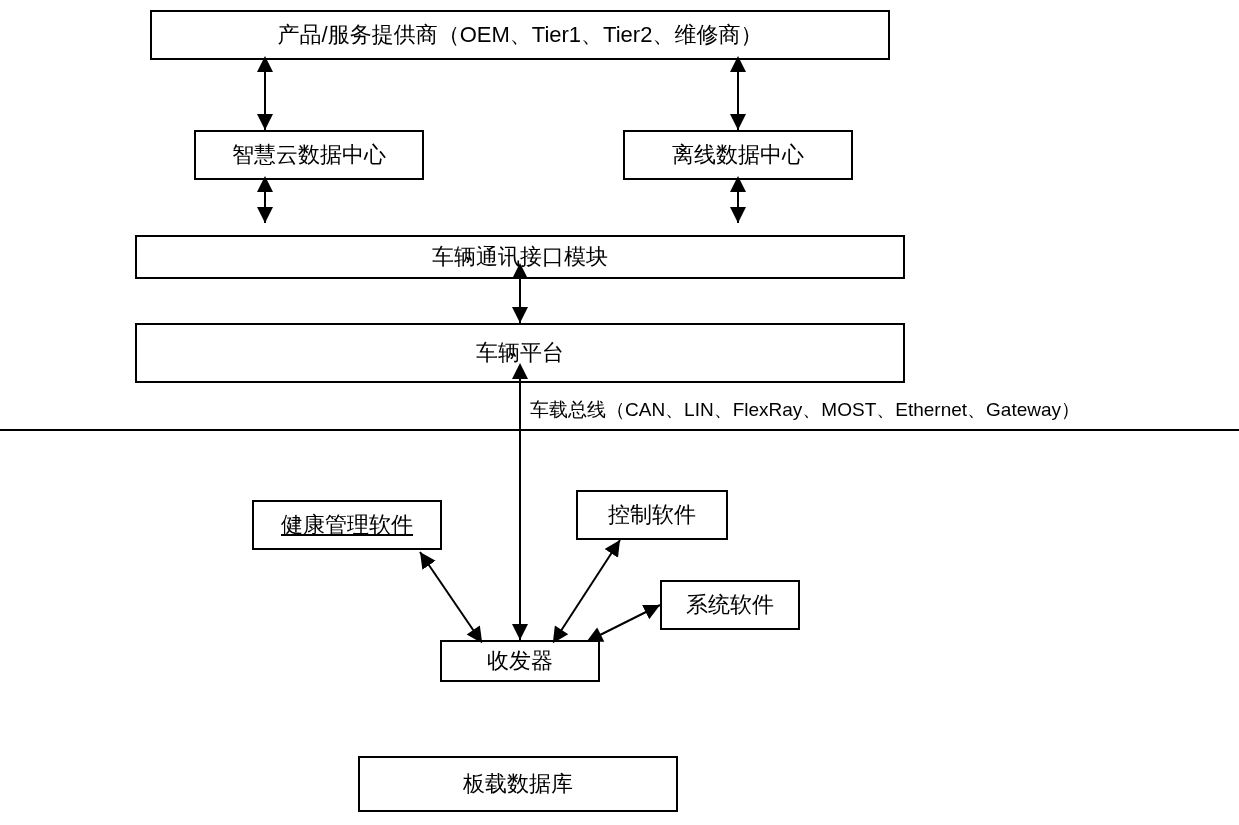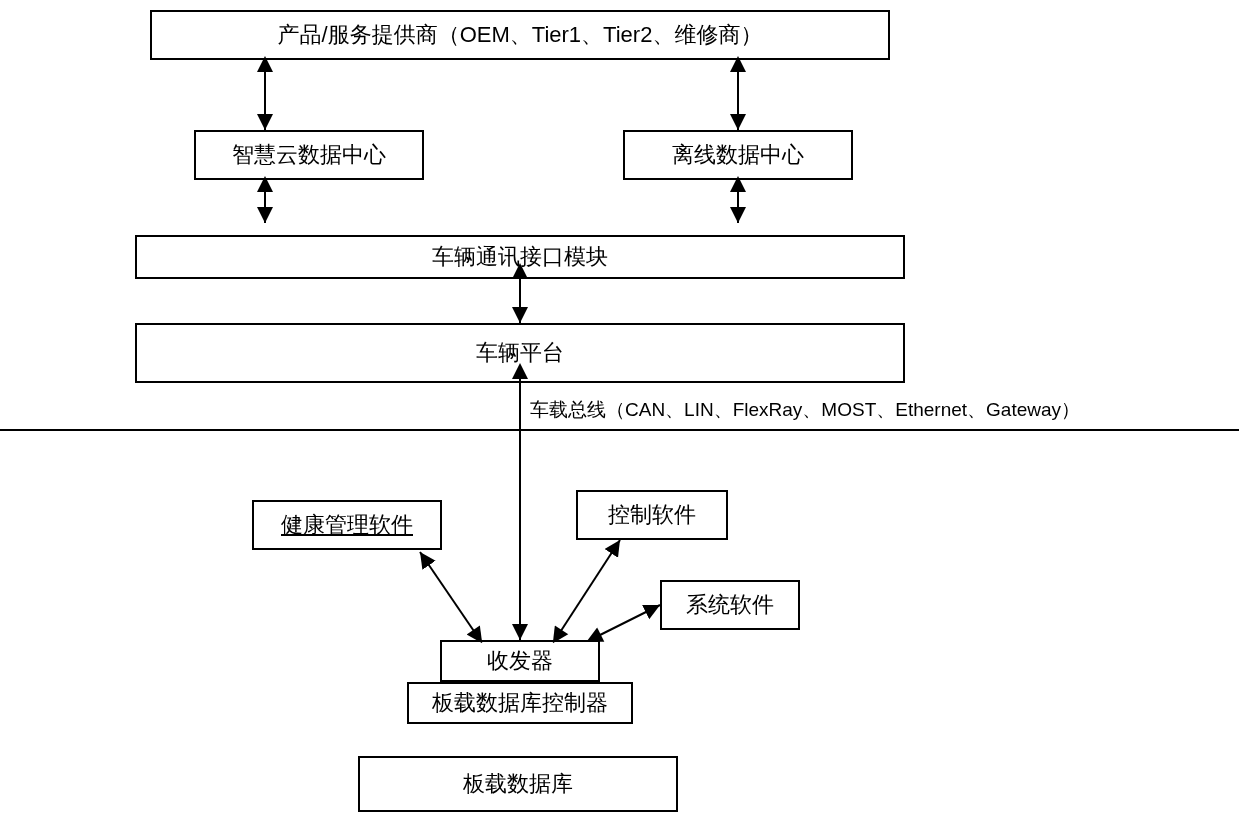--- a/index.html
+++ b/index.html
@@ -68,21 +68,20 @@
   <div class="label" style="left:530px; top:397px;">车载总线（CAN、LIN、FlexRay、MOST、Ethernet、Gateway）</div>
 
   <div class="box" style="left:252px; top:500px; width:190px; height:50px;text-decoration:underline;">健康管理软件</div>
 
   <div class="box" style="left:576px; top:490px; width:152px; height:50px;">控制软件</div>
 
   <div class="box" style="left:440px; top:640px; width:160px; height:42px;">收发器</div>
 
   <div class="box" style="left:660px; top:580px; width:140px; height:50px;">系统软件</div>
 
-  <div class="box" style="left:407px; top:682px; width:226px; height:42px;">板载数据库控制器</div>
 
   <div class="box" style="left:358px; top:756px; width:320px; height:56px;">板载数据库</div>
 
   <svg class="arrows">
     <defs>
       <marker id="arrowend" markerWidth="10" markerHeight="10" refX="8" refY="4" orient="auto" markerUnits="strokeWidth">
         <path d="M0,0 L8,4 L0,8 z" fill="#000"></path>
       </marker>
       <marker id="arrowstart" markerWidth="10" markerHeight="10" refX="2" refY="4" orient="auto" markerUnits="strokeWidth">
         <path d="M8,0 L0,4 L8,8 z" fill="#000"></path>

